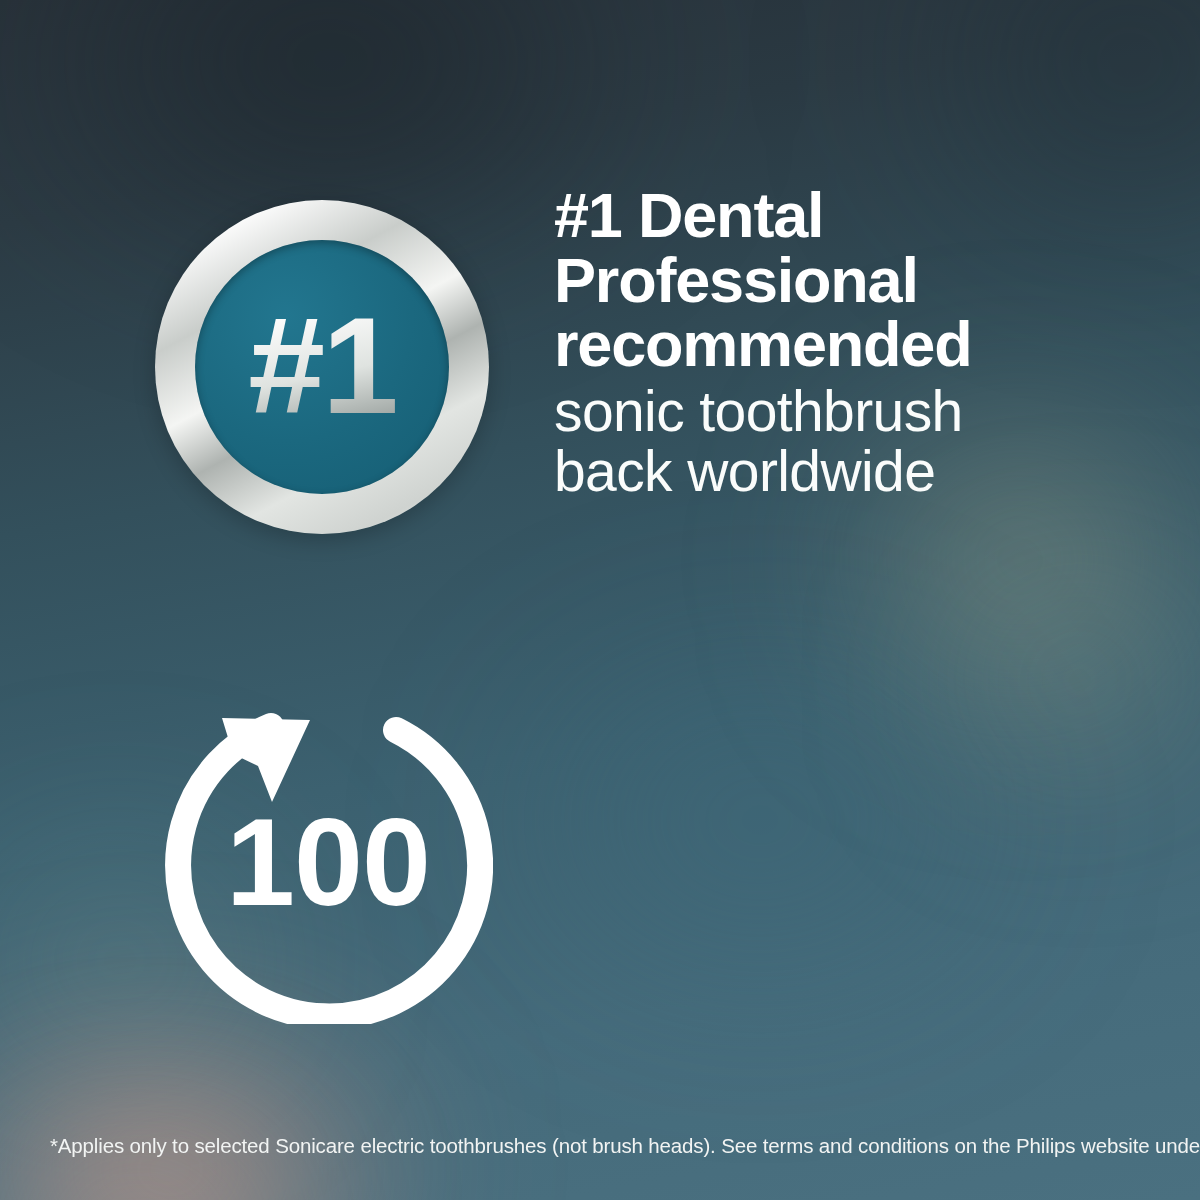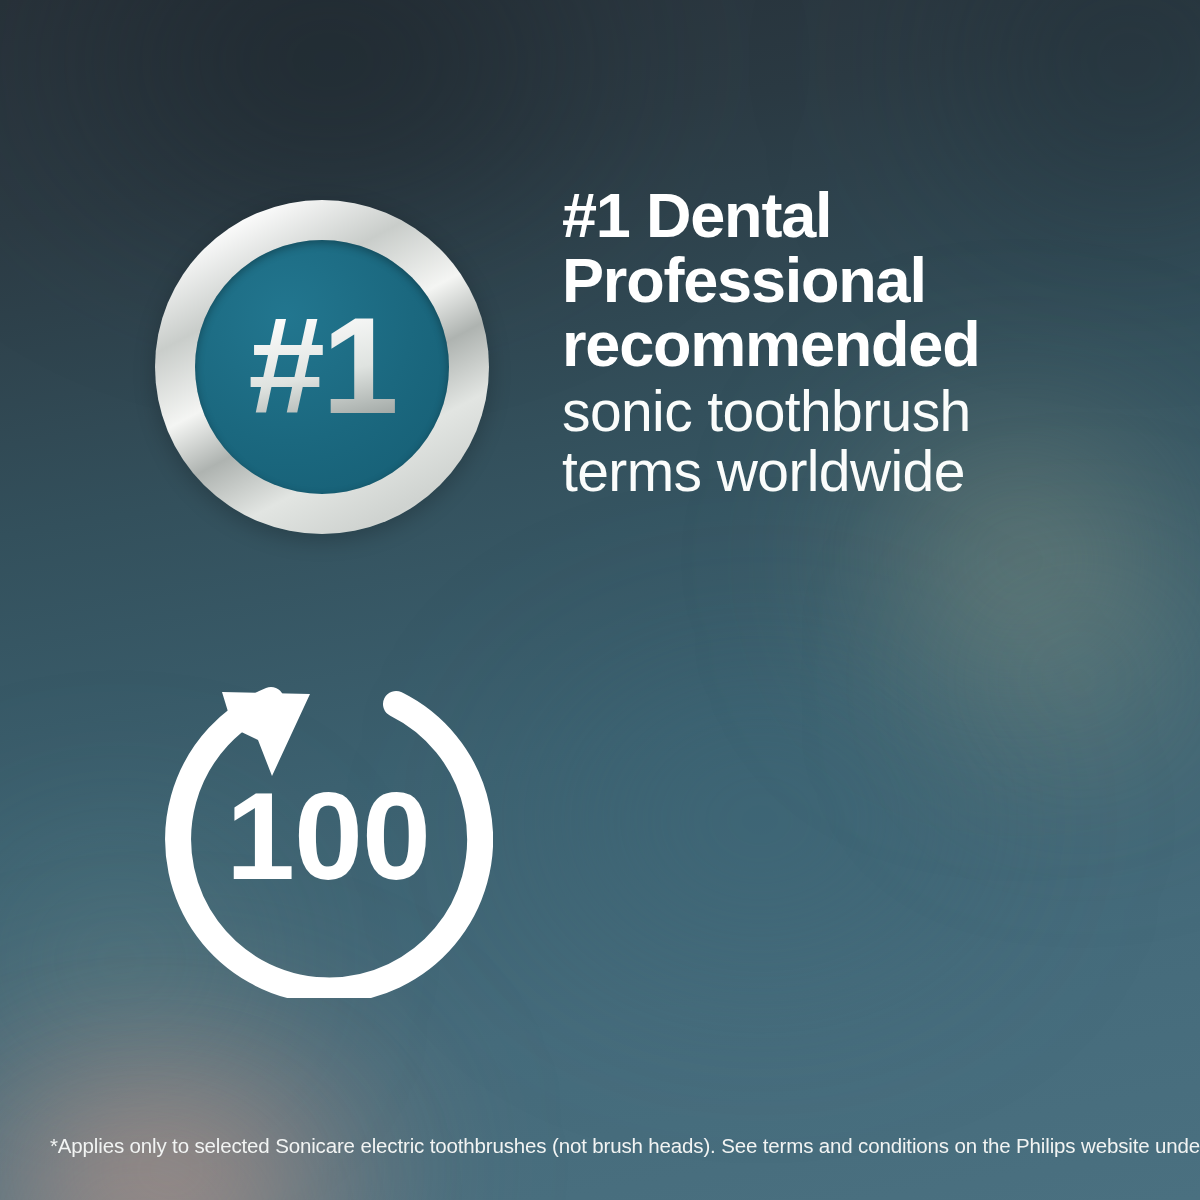--- a/index.html
+++ b/index.html
@@ -132,21 +132,21 @@
     -webkit-background-clip: text;
     background-clip: text;
     color: transparent;
     -webkit-text-fill-color: transparent;
   }
 
   
   .badge-hundred {
     position: absolute;
     left: 163px;
-    top: 668px;
+    top: 694px;
     width: 330px;
     height: 330px;
   }
   .badge-hundred svg { display: block; width: 330px; height: 330px; }
   .hundred-numerals {
     position: absolute;
     left: 0; top: 0;
     width: 330px; height: 330px;
     display: flex;
     align-items: center;
@@ -159,21 +159,20 @@
     padding-top: 6px;
     box-sizing: border-box;
   }
 
   
   .claim-one {
     position: absolute;
     left: 554px;
     top: 183px;
     width: 560px;
-    margin-left: 8px;
   }
   .claim-hundred {
     position: absolute;
     left: 554px;
     top: 778px;
     width: 580px;
   }
   .head-bold {
     font-size: 63px;
     font-weight: 700;
@@ -232,21 +231,21 @@
     <div class="badge-ring-outer"></div>
     <div class="badge-ring-inner"></div>
     <div class="badge-one-label">#1</div>
   </div>
 
   <div class="claim-one">
     <p class="head-bold">#1 Dental
 Professional
 recommended</p>
     <p class="head-light">sonic toothbrush
-terms worldwide</p>
+back worldwide</p>
   </div>
 
   <div class="badge-hundred">
     <svg viewBox="0 0 330 330" aria-hidden="true">
 
       <path d="M 233 36
                A 151 151 0 1 1 108 32" fill="none" stroke="#ffffff" stroke-width="26" stroke-linecap="round"></path>
 
       <polygon points="59,24 147,26 109,108 95,72 70,60" fill="#ffffff"></polygon>
     </svg>

